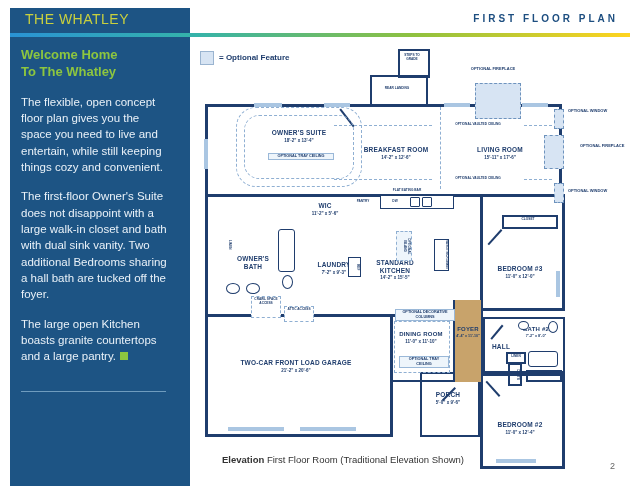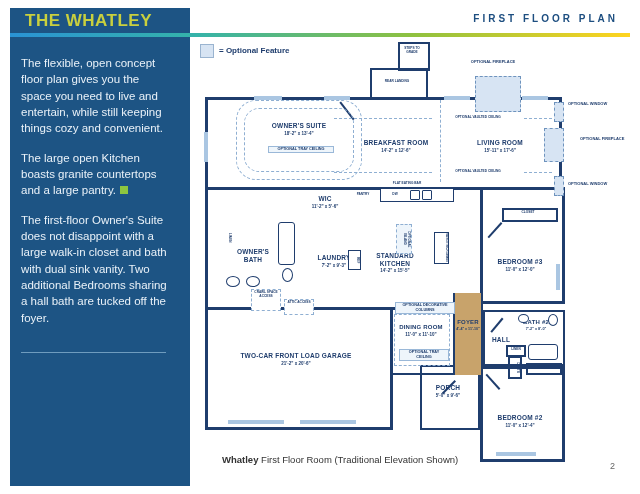--- a/index.html
+++ b/index.html
@@ -1,28 +1,28 @@
 <!DOCTYPE html>
 <html><head>
 <meta charset="utf-8">
 <style>
   html,body{margin:0;padding:0;}
   body{width:640px;height:494px;background:#ffffff;font-family:"Liberation Sans",sans-serif;position:relative;overflow:hidden;}
   
   #sidebar{position:absolute;left:10px;top:8px;width:180px;height:478px;background:#1d5484;}
-  #brand{position:absolute;left:25px;top:11px;font-size:17px;font-weight:bold;letter-spacing:.5px;color:#c9d03e;}
+  #brand{position:absolute;left:25px;top:11px;font-size:14px;font-weight:normal;letter-spacing:.5px;color:#c9d03e;}
   #rule{position:absolute;left:10px;top:33px;width:620px;height:4px;background:linear-gradient(90deg,#2a93d5 0%,#35b3a9 30%,#8fc13f 65%,#ffd41f 100%);z-index:3;}
   #floor-title{position:absolute;right:22px;top:13px;font-size:10px;font-weight:600;letter-spacing:3px;color:#1d4e80;}
   #sidebar-content{position:absolute;left:21px;top:47px;width:148px;color:#e9f1f8;}
   #sidebar-content h2{margin:0 0 13px 0;font-size:13px;line-height:1.3;color:#8dc63f;font-weight:bold;}
   #sidebar-content p{margin:8px 0 13px 0;font-size:11.5px;line-height:1.42;font-weight:400;}
   .gsq{display:inline-block;width:8px;height:8px;background:#8dc63f;margin-left:4px;vertical-align:baseline;}
   #divider{border:none;border-top:1px solid #6f9cbe;width:145px;margin:26px 0 10px 0;}
   
-  #plan{position:absolute;left:196px;top:36px;width:444px;height:430px;}
+  #plan{position:absolute;left:196px;top:43px;width:444px;height:430px;}
   .wr{position:absolute;border:3px solid #1f3d6d;}
   .wr2{position:absolute;border:2px solid #1f3d6d;}
   .opt{position:absolute;background:#d7e4f3;border:1px dashed #6e93bd;}
   .dash{position:absolute;border:1px dashed #8fafd2;}
   .fix{position:absolute;border:1.5px solid #1f3d6d;border-radius:3px;background:#fff;}
   .win{position:absolute;background:#aac6e2;}
   .door{position:absolute;background:#1f3d6d;width:1.5px;}
   .rn{position:absolute;font-size:6.5px;font-weight:bold;color:#1f3d6d;text-align:center;line-height:1.18;letter-spacing:.2px;}
   .rd{display:block;font-size:4.5px;font-weight:bold;margin-top:1px;letter-spacing:0;}
   .t4{position:absolute;font-size:4px;font-weight:bold;color:#1f3d6d;line-height:1.25;text-align:center;}
@@ -39,23 +39,24 @@
 </style>
 </head>
 <body>
 
 <div id="sidebar"></div>
 <div id="brand">THE WHATLEY</div>
 <div id="rule"></div>
 <div id="floor-title">FIRST FLOOR PLAN</div>
 
 <div id="sidebar-content">
+  <h2><span>Welcome Home</span><br><span>To The Whatley</span></h2>
   <p>The flexible, open concept floor plan gives you the space you need to live and entertain, while still keeping things cozy and convenient.</p>
+  <p>The first-floor Owner's Suite does not disappoint with a large walk-in closet and bath with dual sink vanity. Two additional Bedrooms sharing a hall bath are tucked off the foyer.</p>
   <p><span>The large open Kitchen boasts granite countertops and a large pantry.</span><span class="gsq"></span></p>
-  <p>The first-floor Owner's Suite does not disappoint with a large walk-in closet and bath with dual sink vanity. Two additional Bedrooms sharing a hall bath are tucked off the foyer.</p>
   <hr id="divider">
 
 </div>
 
 <div id="plan">
 
   <div id="legend-swatch"></div>
   <div id="legend-label">= Optional Feature</div>
 
   <div class="wr" style="left:9px;top:61px;width:351px;height:87px;"></div>
@@ -200,14 +201,14 @@
   <div class="rn" style="left:292px;top:378px;width:64px;">
     <span>BEDROOM #2</span>
     <span class="rd">11'-0" x 12'-4"</span>
   </div>
   <div class="rn" style="left:226px;top:348px;width:52px;">
     <span>PORCH</span>
     <span class="rd">5'-0" x 9'-6"</span>
   </div>
 </div>
 
-<div id="caption"><b>Whatley</b><span> First Floor Room (Traditional Elevation Shown)</span></div>
+<div id="caption"><b>Elevation</b><span> First Floor Room (Traditional Elevation Shown)</span></div>
 <div id="pagenum">2</div>
 
 </body></html>

